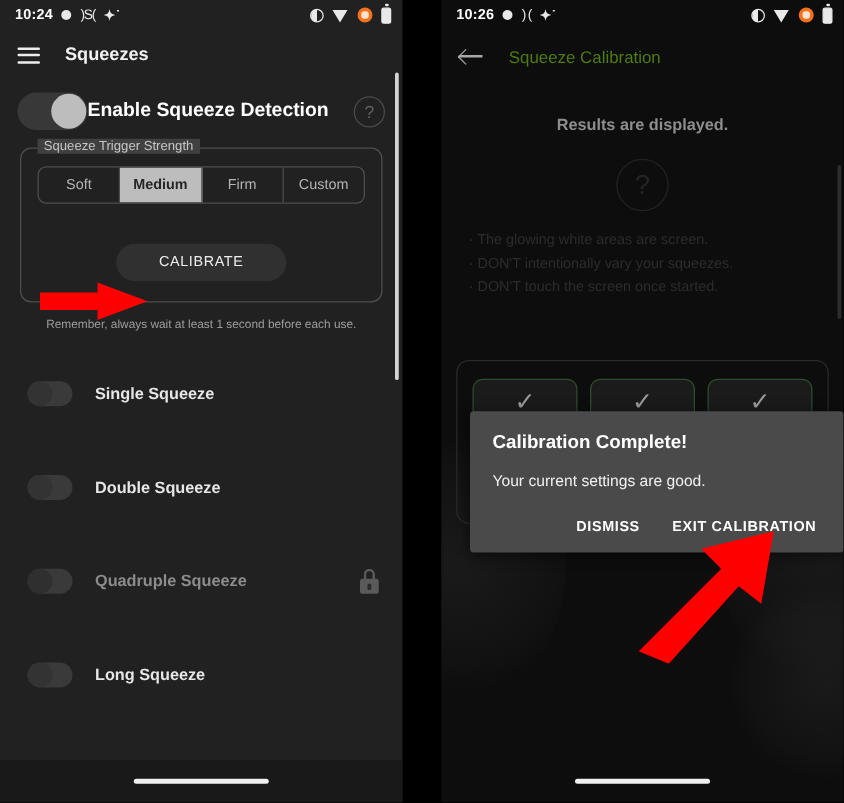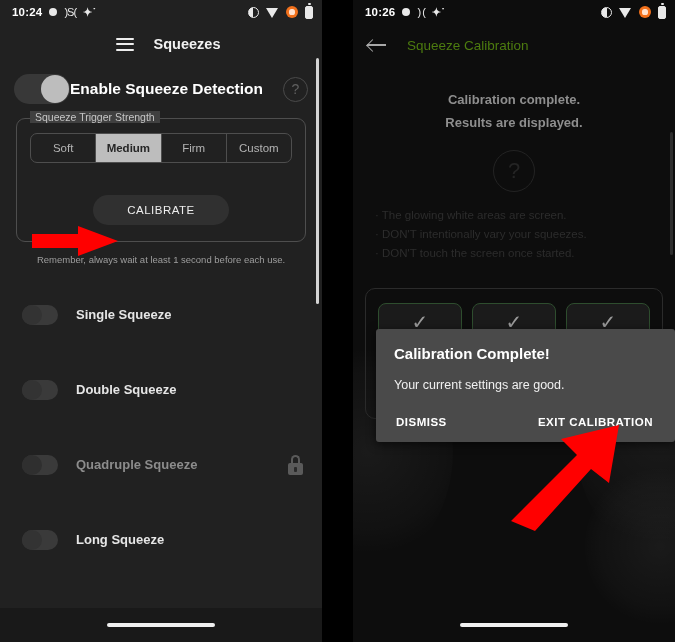--- a/index.html
+++ b/index.html
@@ -44,21 +44,21 @@
   .ic-rec:after { content:""; position:absolute; left:3.4px; top:3.4px; width:5.2px;height:5.2px;border-radius:50%;background:#ffe2cf;}
   .ic-batt {
     width: 8px; height: 13px; border: 1.4px solid #e9e9e9; border-radius: 2px;
     position: relative; display:inline-block; background:#e9e9e9;
   }
   .ic-batt:before {
     content:""; position:absolute; top:-3.4px; left:1.8px; width:3.4px;height:2px;background:#e9e9e9;border-radius:1px;
   }
 
   
-  .appbar-l { height: 40px; display: flex; align-items: center; padding-left: 14px; gap: 20px; justify-content: center; }
+  .appbar-l { height: 40px; display: flex; align-items: center; padding-left: 14px; gap: 20px; }
   .hamburger { width: 18px; height: 13px; display: flex; flex-direction: column; justify-content: space-between; cursor: pointer; }
   .hamburger span { display: block; height: 2px; background: #ededed; border-radius: 1px; }
   .appbar-title-l { color: #f2f2f2; font-size: 14.5px; font-weight: bold; }
 
   
   .enable-row { display: flex; align-items: center; padding: 10px 14px 0 14px; }
   .switch-lg { width: 56px; height: 30px; border-radius: 15px; background: #383838; position: relative; flex: none; cursor: pointer; }
   .switch-lg .thumb { position: absolute; right: 1px; top: 1px; width: 28px; height: 28px; border-radius: 50%; background: #bdbdbd; }
   .enable-label { color: #fff; font-size: 15.5px; font-weight: bold; flex: 1; }
   .help-circle {
@@ -171,21 +171,21 @@
     font-size: 15px; letter-spacing: 1.2px; padding: 13px 0; width: 203px; cursor: pointer;
   }
   .scrollbar-r { position: absolute; right: 2px; top: 66px; width: 3px; height: 123px; background: #2e2e2e; border-radius: 2px; }
   .dialog {
     position: absolute; left: 23px; right: 0px; top: 263px;
     background: #4a4a4a; border-radius: 3px; padding: 16px 18px 10px 18px;
     box-shadow: 0 2px 10px rgba(0,0,0,0.6);
   }
   .dlg-title { color: #fff; font-size: 15px; font-weight: bold; }
   .dlg-msg { color: #f0f0f0; font-size: 12.5px; margin-top: 16px; }
-  .dlg-actions { display: flex; justify-content: space-between; gap: 22px; margin-top: 20px; padding-right: 2px; }
+  .dlg-actions { display: flex; justify-content: flex-end; gap: 22px; margin-top: 20px; padding-right: 2px; }
   .dlg-btn {
     background: none; border: none; color: #fff; font-size: 11.5px; font-weight: bold;
     letter-spacing: .5px; cursor: pointer; padding: 4px 2px;
   }
 
   
   .arrow-left-wrap { position: absolute; left: 32px; top: 226px; width: 86px; height: 30px; z-index: 30; }
   .arrow-right-wrap { position: absolute; left: 140px; top: 355px; width: 130px; height: 110px; z-index: 60; }
 </style>
 </head>
@@ -315,21 +315,20 @@
       <div class="appbar-title-r">Squeeze Calibration</div>
     </div>
 
     <div class="r-content">
 
       <div class="glow" style="left:-70px; top:270px; width:170px; height:230px;"></div>
       <div class="glow" style="right:-70px; top:250px; width:170px; height:240px;"></div>
       <div class="glow" style="right:-60px; top:400px; width:150px; height:160px;"></div>
 
       <div class="r-head">
-        <div>Calibration complete.</div>
         <div>Results are displayed.</div>
       </div>
 
       <div class="r-help">?</div>
 
       <div class="bullets">
         <div>· The glowing white areas are screen.</div>
         <div>· DON'T intentionally vary your squeezes.</div>
         <div>· DON'T touch the screen once started.</div>
       </div>

